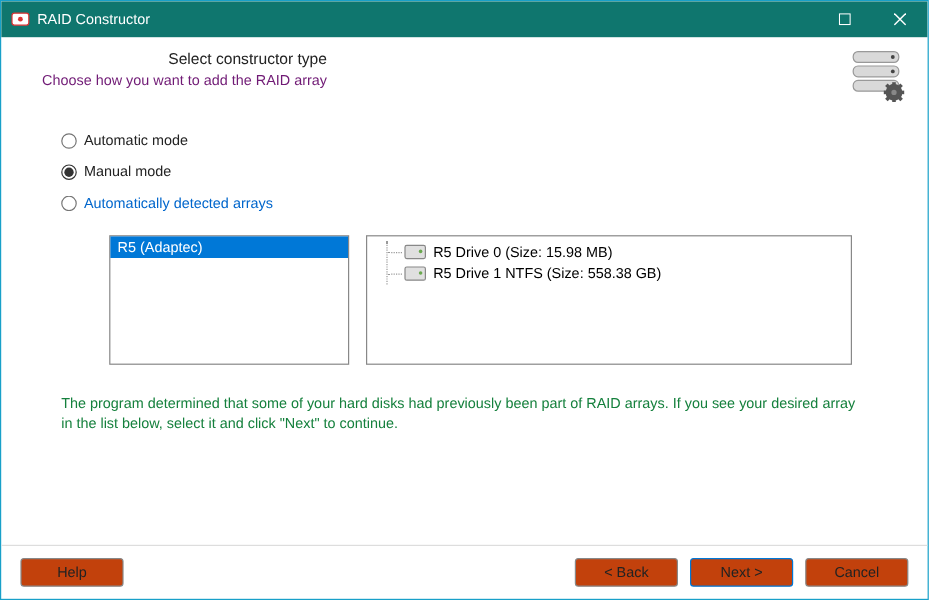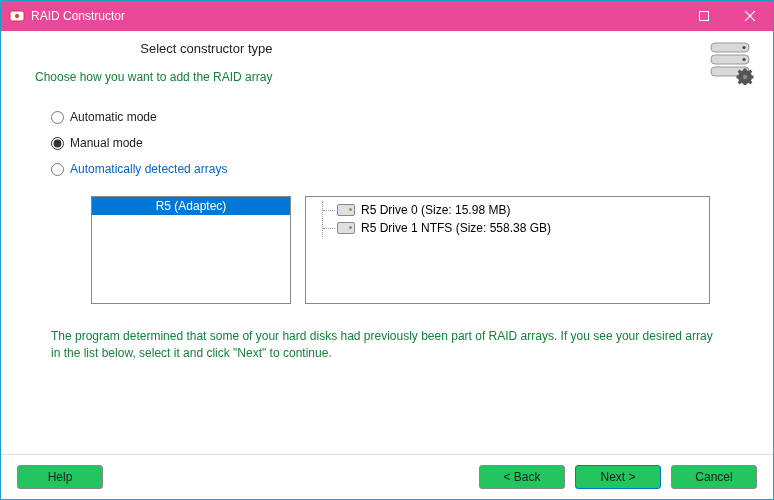--- a/index.html
+++ b/index.html
@@ -8,21 +8,21 @@
     font-size: 12px;
     background: #fff;
     width: 774px;
     height: 500px;
     overflow: hidden;
     border: 1px solid #18a0c9;
     display: flex;
     flex-direction: column;
   }
   .titlebar {
-    background: #ec4899;
+    background: #0f766e;
     color: #fff;
     height: 30px;
     display: flex;
     align-items: center;
     padding-left: 8px;
   }
   .titlebar .app-icon {
     width: 16px; height: 16px;
     margin-right: 6px;
   }
@@ -32,21 +32,21 @@
     width: 46px; height: 30px;
     display: flex; align-items: center; justify-content: center;
     color: #fff;
   }
   .header {
     padding: 10px 18px 4px 18px;
     display: flex;
     align-items: flex-start;
   }
   .header-text h1 { font-size: 13px; font-weight: normal; color: #222; text-align: right; }
-  .header-text p { font-size: 12px; color: #15803d; margin-top: 14px; margin-left: 16px; }
+  .header-text p { font-size: 12px; color: #701a75; margin-top: 4px; margin-left: 16px; }
   .header-icon {
     margin-left: auto;
   }
   .content {
     flex: 1;
     padding: 18px 40px 0 50px;
     display: flex;
     flex-direction: column;
   }
   .radio-group { display: flex; flex-direction: column; gap: 12px; margin-bottom: 10px; }
@@ -56,21 +56,21 @@
   .panels {
     display: flex;
     gap: 14px;
     margin: 10px 0 0 40px;
   }
   .panel {
     border: 1px solid #888;
     background: #fff;
     height: 108px;
   }
-  .panel.left { width: 200px; text-align: center; }
+  .panel.left { width: 200px; }
   .panel.right { width: 405px; padding: 4px 6px; }
   .sel-item {
     background: #0078d7;
     color: #fff;
     padding: 2px 6px;
     font-size: 12px;
   }
   .tree-row {
     display: flex;
     align-items: center;
@@ -126,21 +126,21 @@
     padding: 10px 16px;
     display: flex;
     align-items: center;
     gap: 10px;
   }
   .footer .spacer { flex: 1; }
   .btn {
     min-width: 86px;
     height: 24px;
     border: 1px solid #888;
-    background: #22c55e;
+    background: #c2410c;
     font-size: 12px;
     border-radius: 3px;
     padding: 0 12px;
     cursor: default;
     color: #222;
   }
   .btn.primary { border: 1.5px solid #0078d7; }
 </style>
 </head>
 <body>

